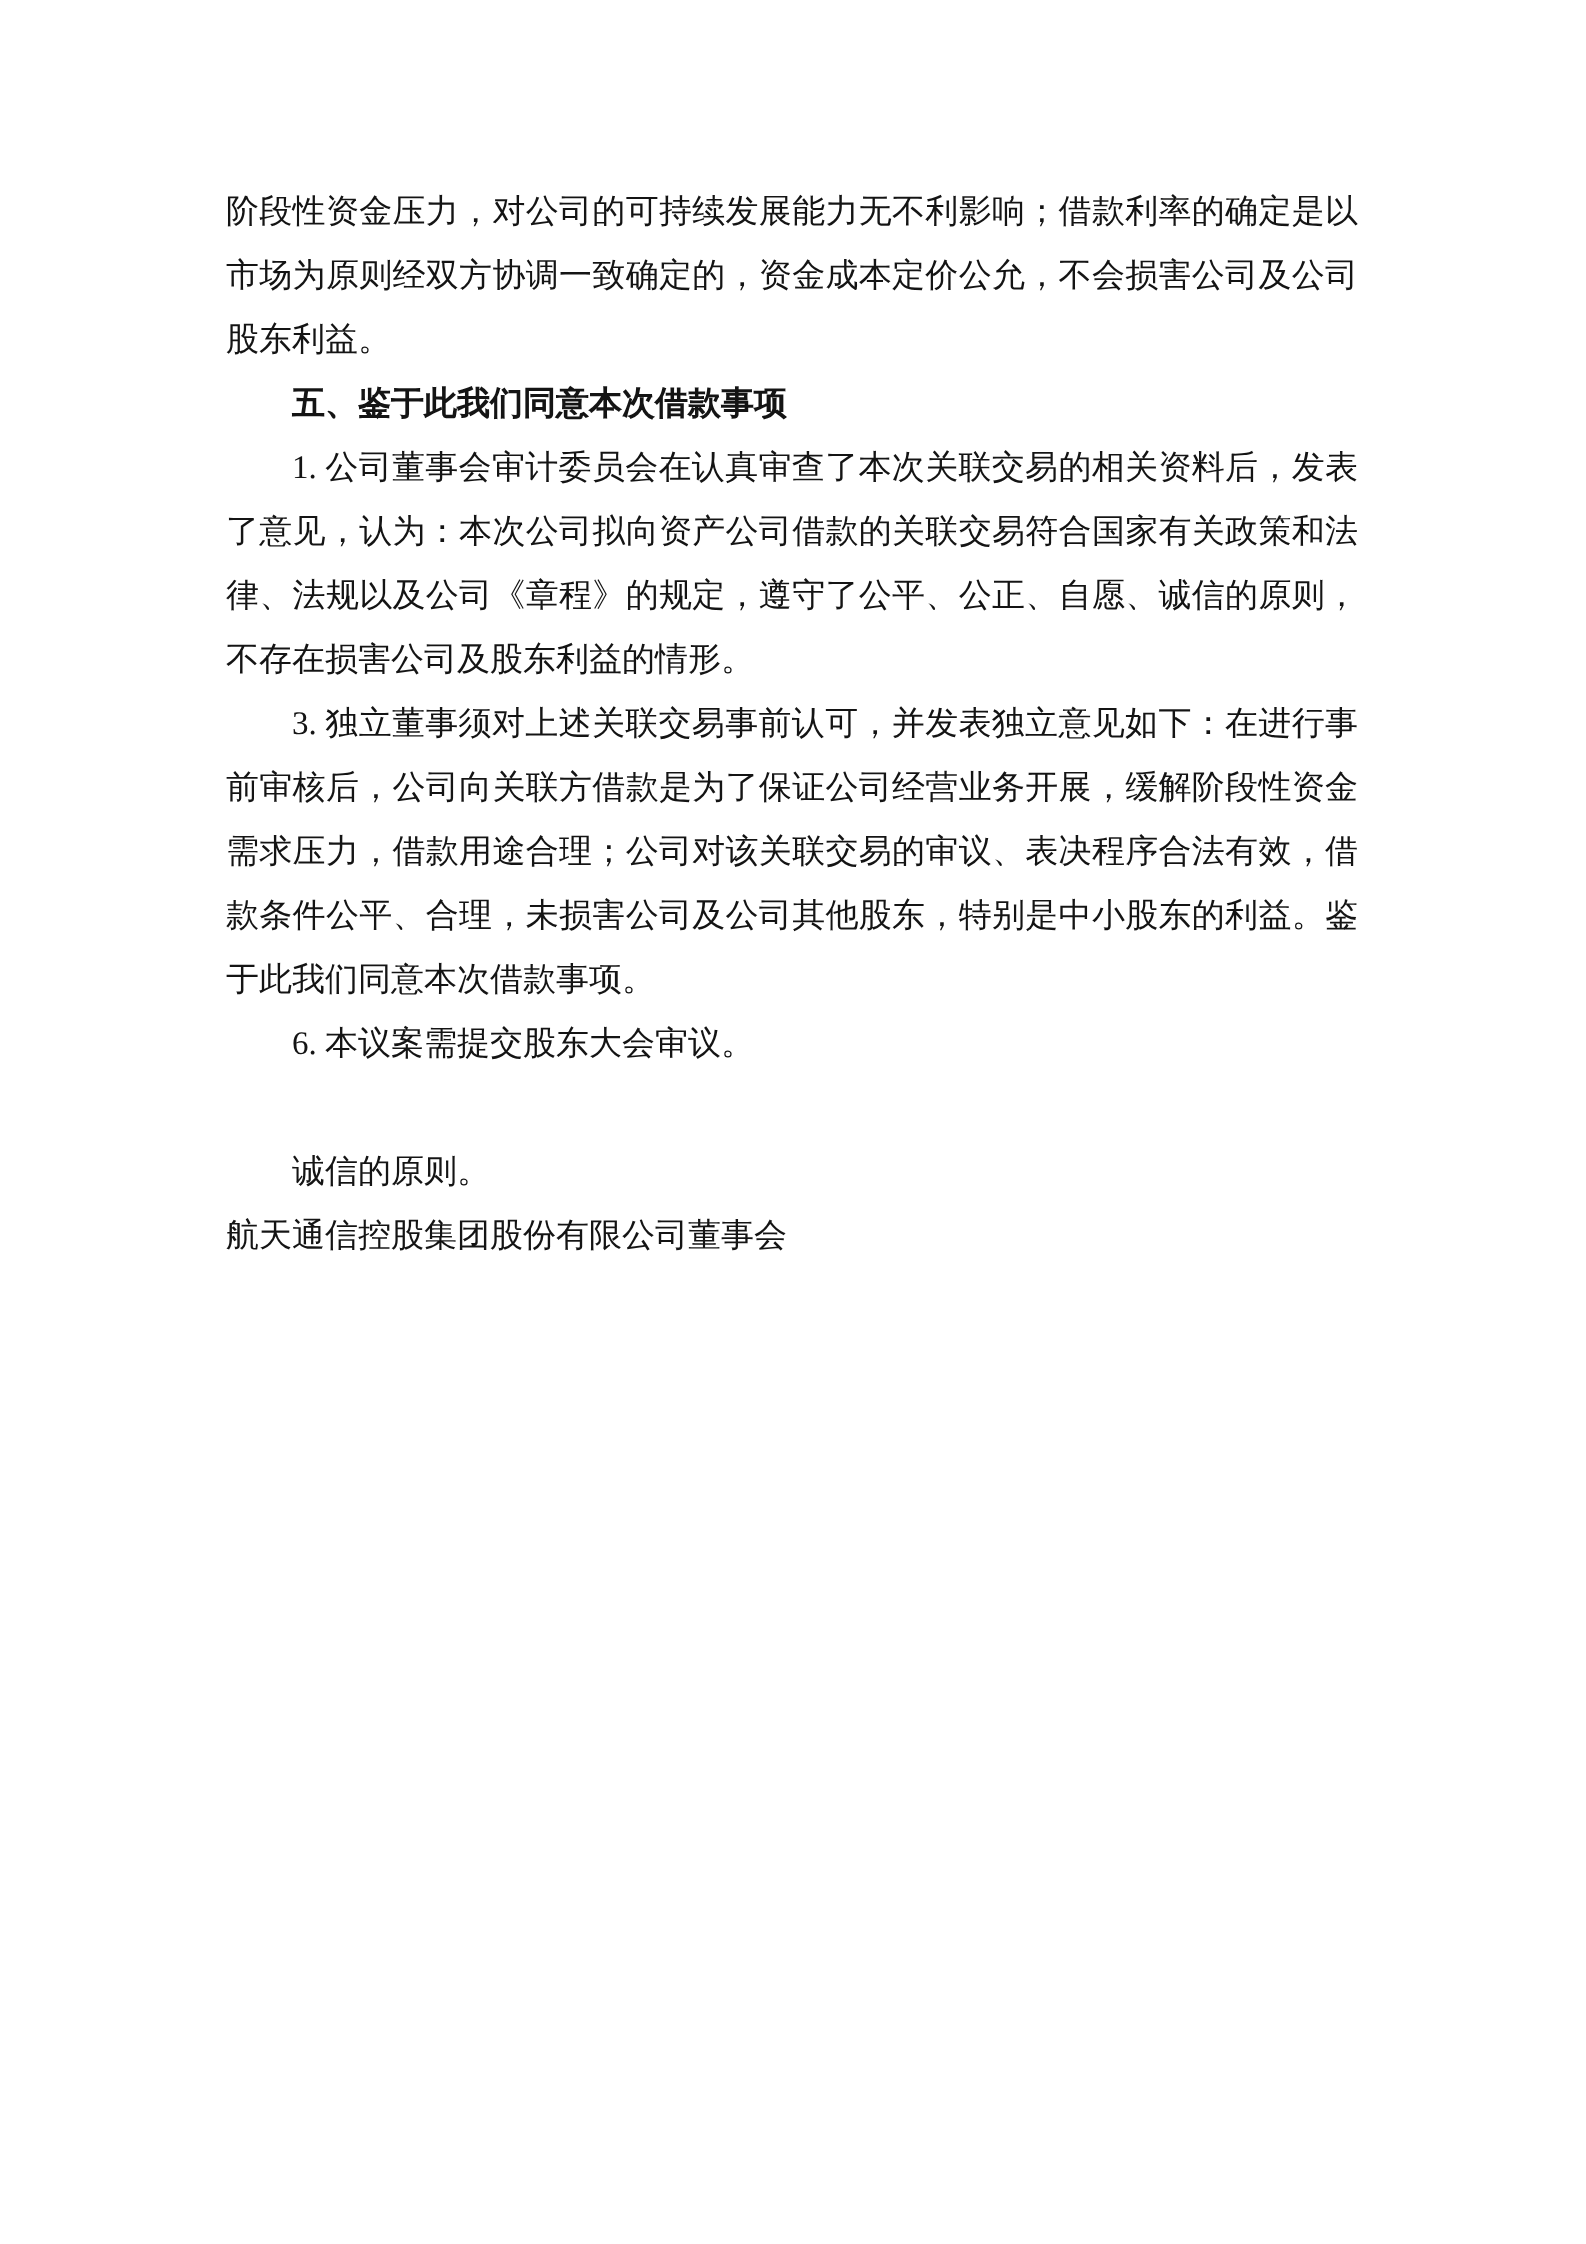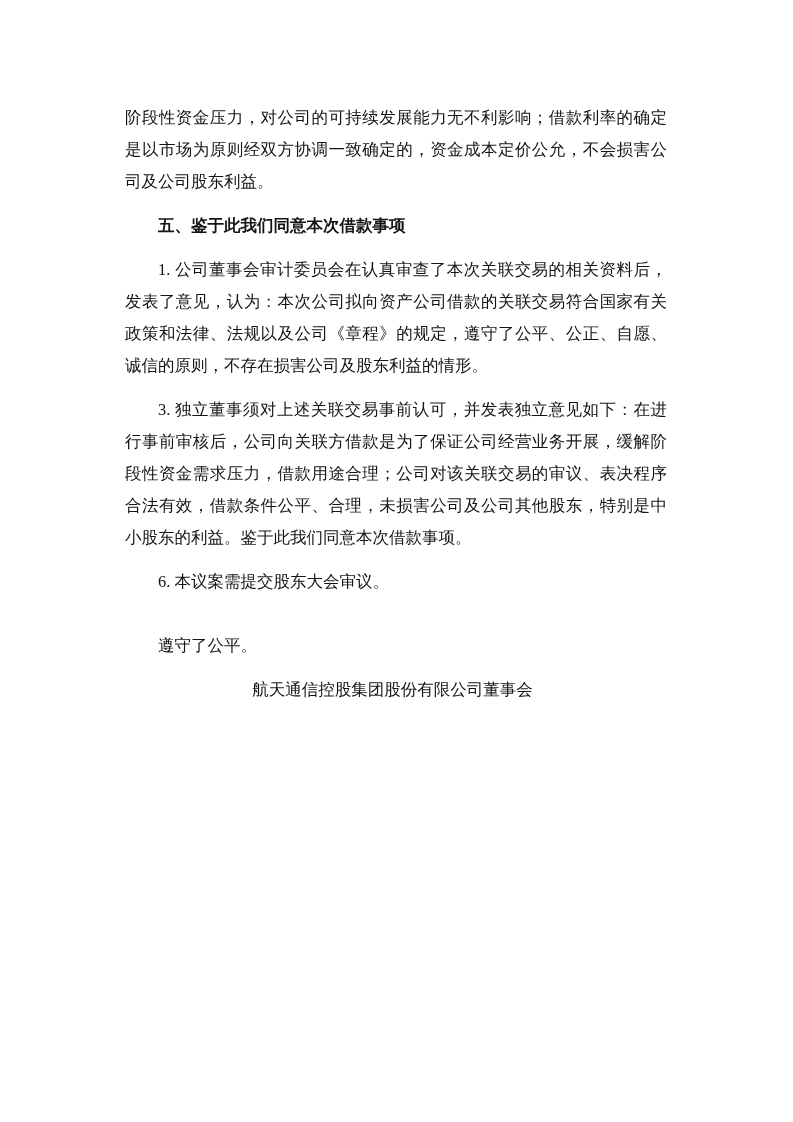--- a/index.html
+++ b/index.html
@@ -19,48 +19,48 @@
     position: absolute;
     left: 113px;
     top: 90px;
     width: 566px;
     color: #141414;
     font-size: 16.5px;
     line-height: 32px;
     text-align: justify;
   }
   .content p {
-    margin: 12px;
+    margin: 0;
   }
   .indent {
     text-indent: 2em;
   }
   .heading {
     font-weight: bold;
     text-indent: 2em;
   }
   .closing {
     text-indent: 2em;
     margin-top: 32px !important;
   }
   .signature {
-    text-align: center;
+    text-align: left;
     padding-right: 7px;
   }
   .date {
     text-align: right;
     padding-right: 3px;
   }
 </style>
 </head>
 <body>
 
 <div class="page">
   <div class="content">
     <p>阶段性资金压力，对公司的可持续发展能力无不利影响；借款利率的确定是以市场为原则经双方协调一致确定的，资金成本定价公允，不会损害公司及公司股东利益。</p>
     <p class="heading">五、鉴于此我们同意本次借款事项</p>
     <p class="indent">1. 公司董事会审计委员会在认真审查了本次关联交易的相关资料后，发表了意见，认为：本次公司拟向资产公司借款的关联交易符合国家有关政策和法律、法规以及公司《章程》的规定，遵守了公平、公正、自愿、诚信的原则，不存在损害公司及股东利益的情形。</p>
     <p class="indent">3. 独立董事须对上述关联交易事前认可，并发表独立意见如下：在进行事前审核后，公司向关联方借款是为了保证公司经营业务开展，缓解阶段性资金需求压力，借款用途合理；公司对该关联交易的审议、表决程序合法有效，借款条件公平、合理，未损害公司及公司其他股东，特别是中小股东的利益。鉴于此我们同意本次借款事项。</p>
     <p class="indent">6. 本议案需提交股东大会审议。</p>
-    <p class="closing">遵守了公平。</p>
+    <p class="closing">诚信的原则。</p>
     <p class="signature">航天通信控股集团股份有限公司董事会</p>
   </div>
 </div>
 
 </body></html>

